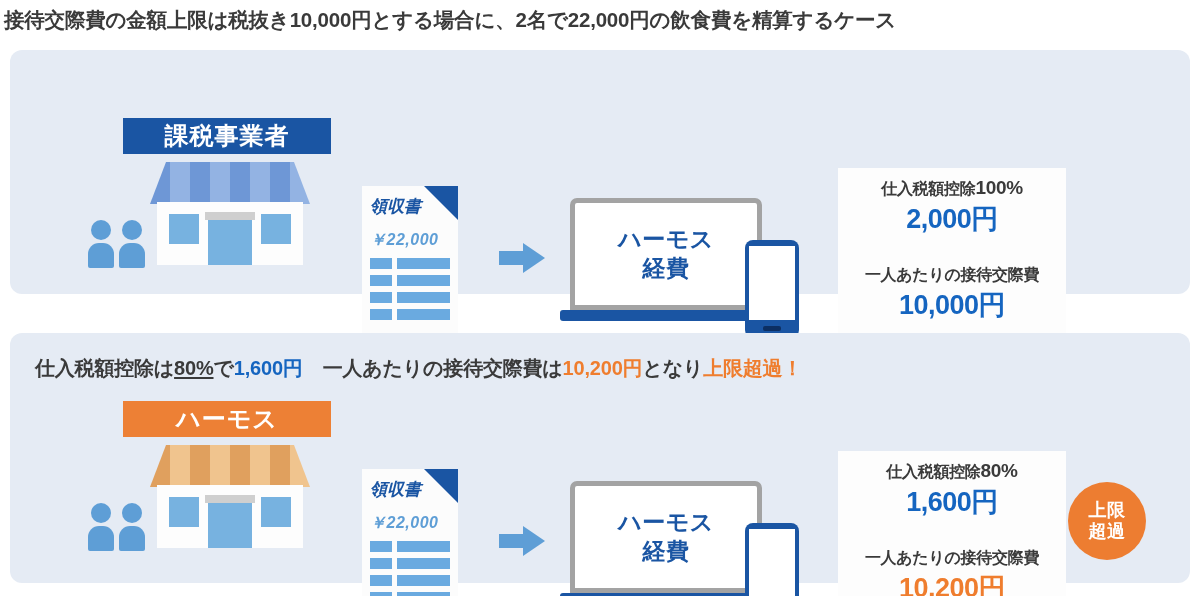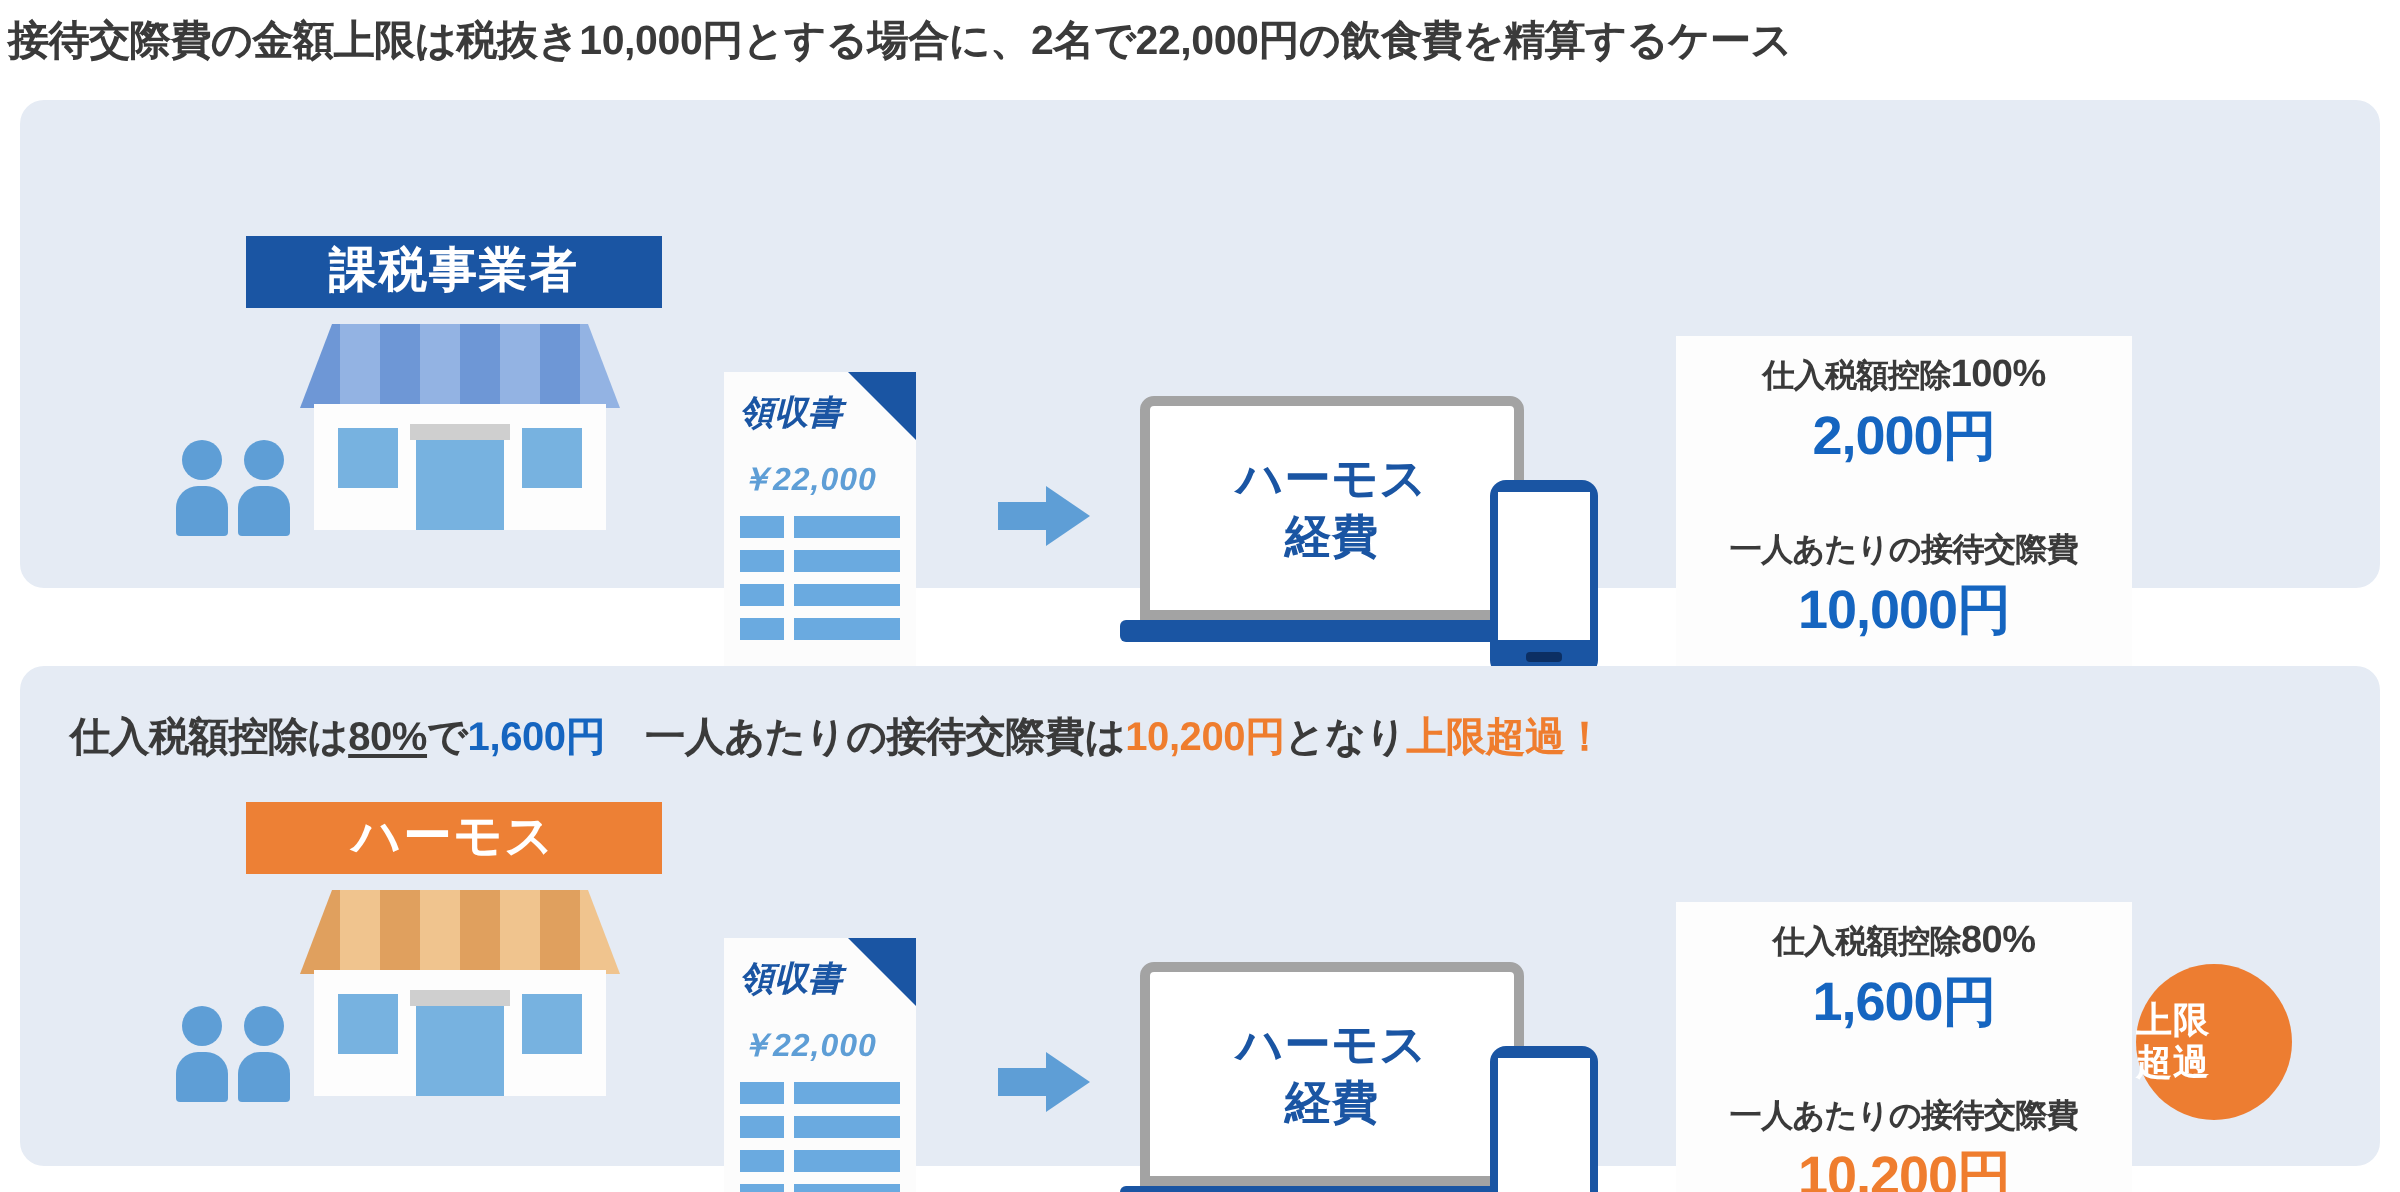--- a/index.html
+++ b/index.html
@@ -192,21 +192,21 @@
   .val-blue   { color: #1565c0; }
   .val-orange { color: #ef7d2e; }
 
   
   .limit-circle {
     position: absolute; left: 1068px; top: 482px;
     width: 78px; height: 78px; border-radius: 50%;
     background: #ed7d31;
     color: #ffffff; font-size: 18px; font-weight: bold;
     display: flex; flex-direction: column;
-    align-items: flex-start; justify-content: center;
+    align-items: center; justify-content: center;
     line-height: 1.15; letter-spacing: 0.5px;
   }
 </style>
 </head>
 <body>
 
 <div class="page-title">接待交際費の金額上限は税抜き10,000円とする場合に、2名で22,000円の飲食費を精算するケース</div>
 
 <section class="panel panel-1">
 

